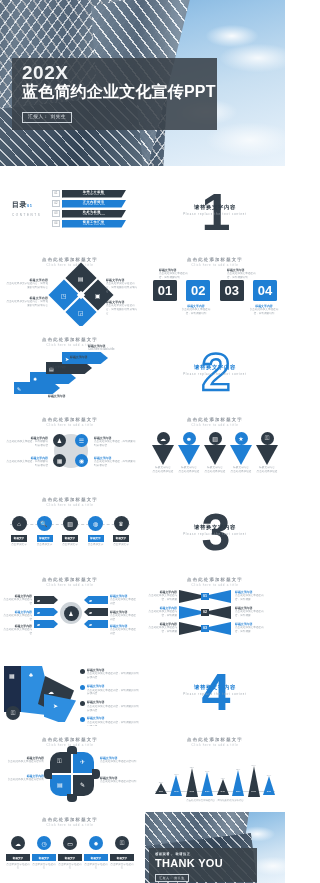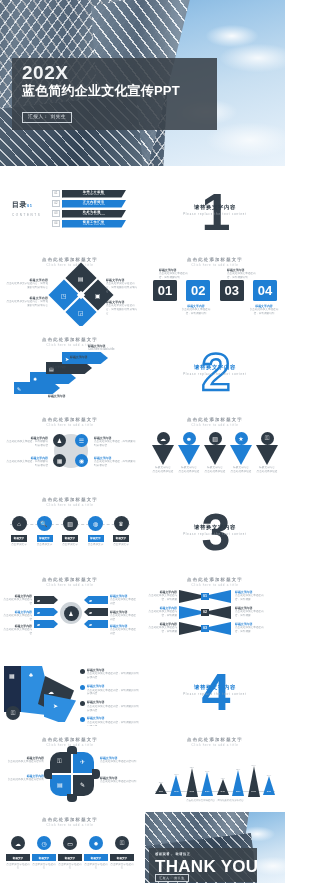--- a/index.html
+++ b/index.html
@@ -67,21 +67,21 @@
   .cover-plate{
     position:absolute; left:12px; top:58px; width:205px; height:72px;
     background:rgba(58,66,74,.88);
   }
   .cover-year{
     position:absolute; left:22px; top:62px;
     color:#f2f4f6; font-size:19px; font-weight:bold; letter-spacing:.5px;
   }
   .cover-title{
     position:absolute; left:22px; top:82px;
-    color:#ffffff; font-size:13px; font-weight:bold; letter-spacing:.2px;
+    color:#ffffff; font-size:16px; font-weight:bold; letter-spacing:.2px;
     white-space:nowrap;
   }
   .cover-sub{
     position:absolute; left:22px; top:112px;
     border:1px solid #cfd6dc; color:#e7ebef;
     font-size:4.6px; letter-spacing:.6px;
     padding:2px 5px; line-height:1;
   }
 
   
@@ -195,21 +195,21 @@
     background:repeating-linear-gradient(60deg, rgba(255,255,255,.75) 0px, rgba(255,255,255,.75) 1.2px, rgba(28,44,62,.32) 1.2px, rgba(28,44,62,.32) 7px); }
   .thanks .tw3{
     position:absolute; left:-10px; bottom:-14px; width:120px; height:60px;
     transform:rotate(-7deg); overflow:hidden;
     background:linear-gradient(115deg,#7e90a1,#4a5c6f 60%,#8799aa);
   }
   .thanks .tw3::after{ content:""; position:absolute; inset:-30%;
     background:repeating-linear-gradient(54deg, rgba(255,255,255,.6) 0px, rgba(255,255,255,.6) 1.2px, rgba(25,40,56,.42) 1.2px, rgba(25,40,56,.42) 7px); }
   .thanks-plate{ position:absolute; left:4px; top:36px; width:108px; height:34px; background:rgba(58,66,74,.9); }
   .thanks-pre{ position:absolute; left:10px; top:40px; font-size:3.2px; color:#dfe4e9; letter-spacing:.6px; font-weight:bold; }
-  .thanks-big{ position:absolute; left:10px; top:45px; font-size:17px; font-weight:bold; color:#fff; letter-spacing:.3px; }
+  .thanks-big{ position:absolute; left:10px; top:45px; font-size:11px; font-weight:bold; color:#fff; letter-spacing:.3px; }
   .thanks-tag{ position:absolute; left:10px; top:62px; border:.7px solid #cfd6dc; color:#e7ebef; font-size:3px; padding:1px 3px; letter-spacing:.5px; }
 </style>
 </head>
 <body>
 
 <div class="cover">
   <div class="sky"></div>
   <div class="tower"></div>
   <div class="tower2"></div>
   <div class="lowerbuild"></div>

